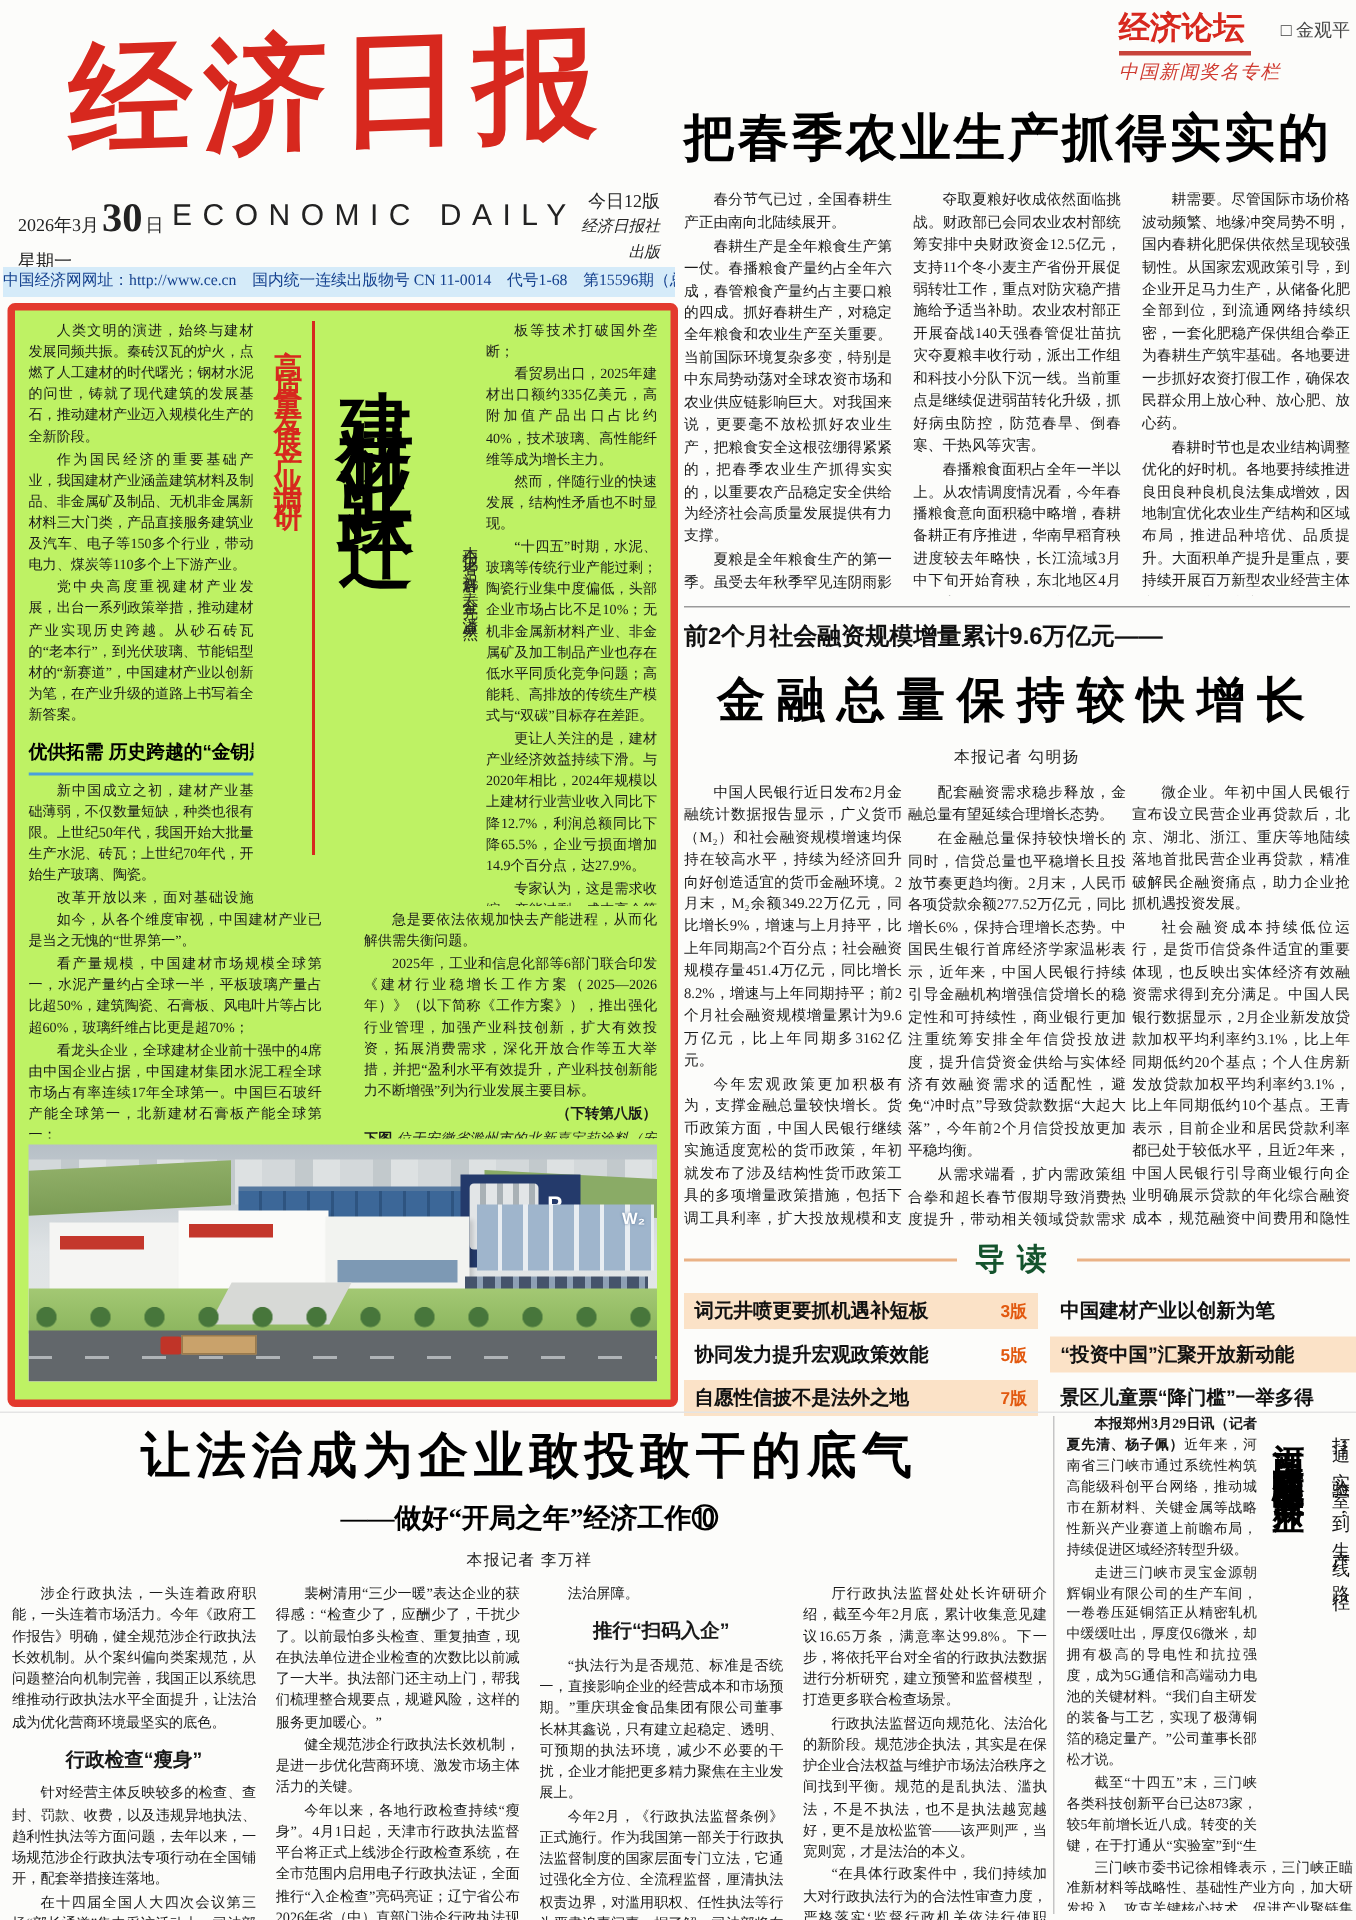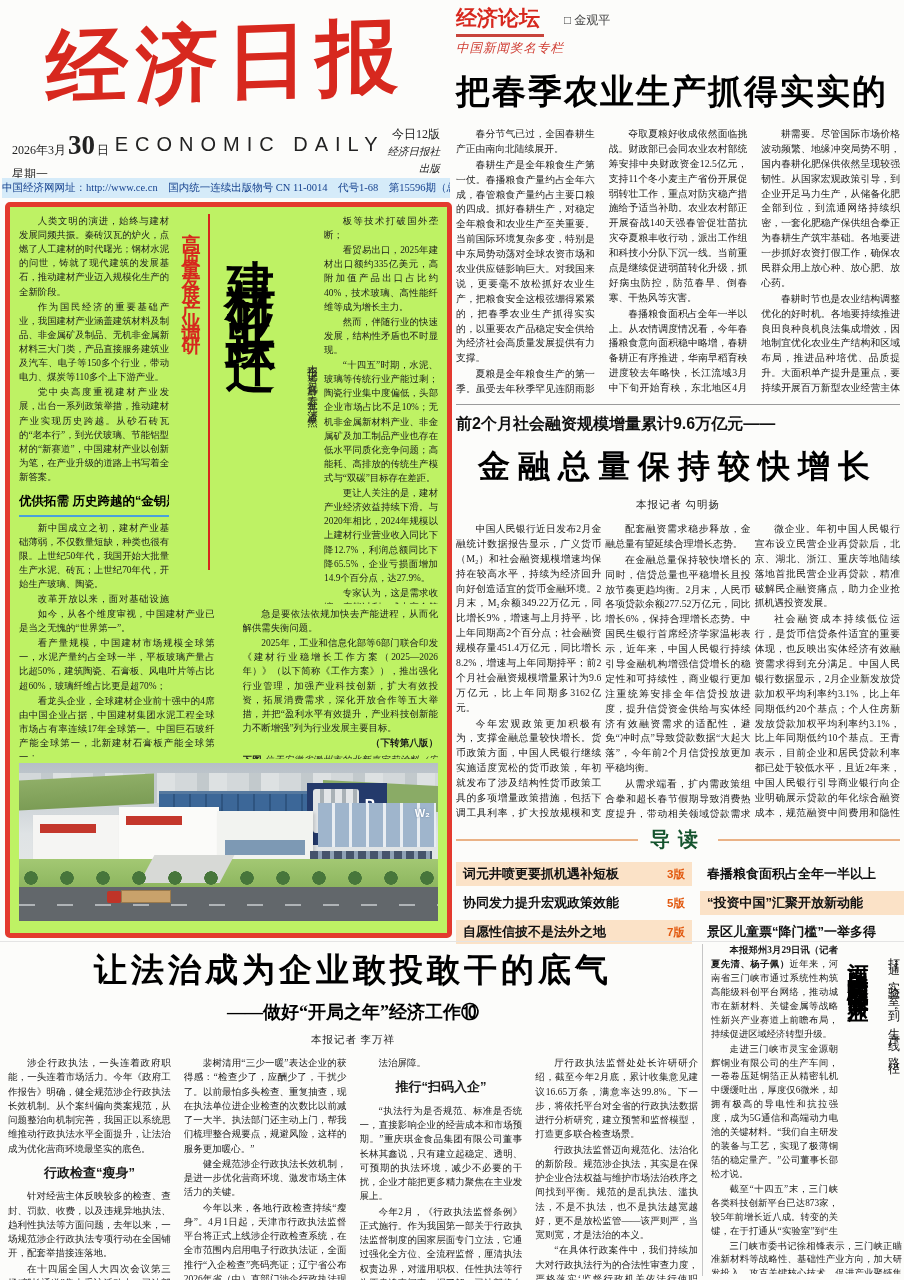--- a/index.html
+++ b/index.html
@@ -24,21 +24,21 @@
   .en-title { font-family:"Liberation Sans",sans-serif; font-size:20px; letter-spacing:7px; color:#222; margin-top:8px; white-space:nowrap; }
   .ed-right { text-align:right; font-size:12px; color:#222; line-height:1.6; }
   .publisher { font-size:10.5px; font-style:italic; }
   .info-bar {
     position:absolute; left:2px; right:2px; bottom:0; height:20px;
     background:#d5ebf9; color:#15418e; font-size:10.5px; line-height:20px;
     text-align:center; white-space:nowrap; overflow:hidden;
   }
   
   .forum { position:absolute; left:456px; top:4px; width:444px; height:398px; }
-  .forum-head { display:flex; justify-content:flex-start; align-items:flex-start; }
+  .forum-head { display:flex; justify-content:flex-end; align-items:flex-start; }
   .forum-label { display:inline-block; font-family:"Liberation Sans",sans-serif; font-weight:900; font-size:21px; color:#d7281e; border-bottom:3px solid #c8443c; padding:0 4px 2px 0; }
   .forum-sublabel { color:#cf3a30; font-size:12.5px; font-style:italic; margin-top:3px; letter-spacing:1px; }
   .forum-author { font-size:12px; color:#444; margin-top:8px; }
   .forum-headline { font-family:"Liberation Sans",sans-serif; font-weight:900; font-size:34px; letter-spacing:2px; color:#000; margin-top:12px; white-space:nowrap; }
   .cols3 { display:flex; gap:14px; margin-top:12px; height:270px; overflow:hidden; }
   .cols3 .col, .cols3m .col { flex:1; font-size:9.8px; line-height:1.52; text-align:justify; overflow:hidden; }
   .hr1 { position:absolute; left:456px; top:404px; width:444px; border-top:1px solid #9a9a9a; }
   
   .finance { position:absolute; left:456px; top:414px; width:444px; height:408px; }
   .kicker { font-family:"Liberation Sans",sans-serif; font-weight:bold; font-size:16px; color:#111; }
@@ -186,21 +186,21 @@
       <div class="dline"></div>
       <div class="daodu-title">导读</div>
       <div class="dline"></div>
     </div>
     <div class="daodu-grid">
       <div class="ditem hl">
           <span>词元井喷更要抓机遇补短板</span>
           <span class="dpage">3版</span>
         </div>
       <div class="ditem">
-          <span>春播粮食面积占全年一半以上</span>
+          <span>中国建材产业以创新为笔</span>
           <span class="dpage">4版</span>
         </div>
       <div class="ditem">
           <span>协同发力提升宏观政策效能</span>
           <span class="dpage">5版</span>
         </div>
       <div class="ditem hl">
           <span>“投资中国”汇聚开放新动能</span>
           <span class="dpage">6版</span>
         </div>

